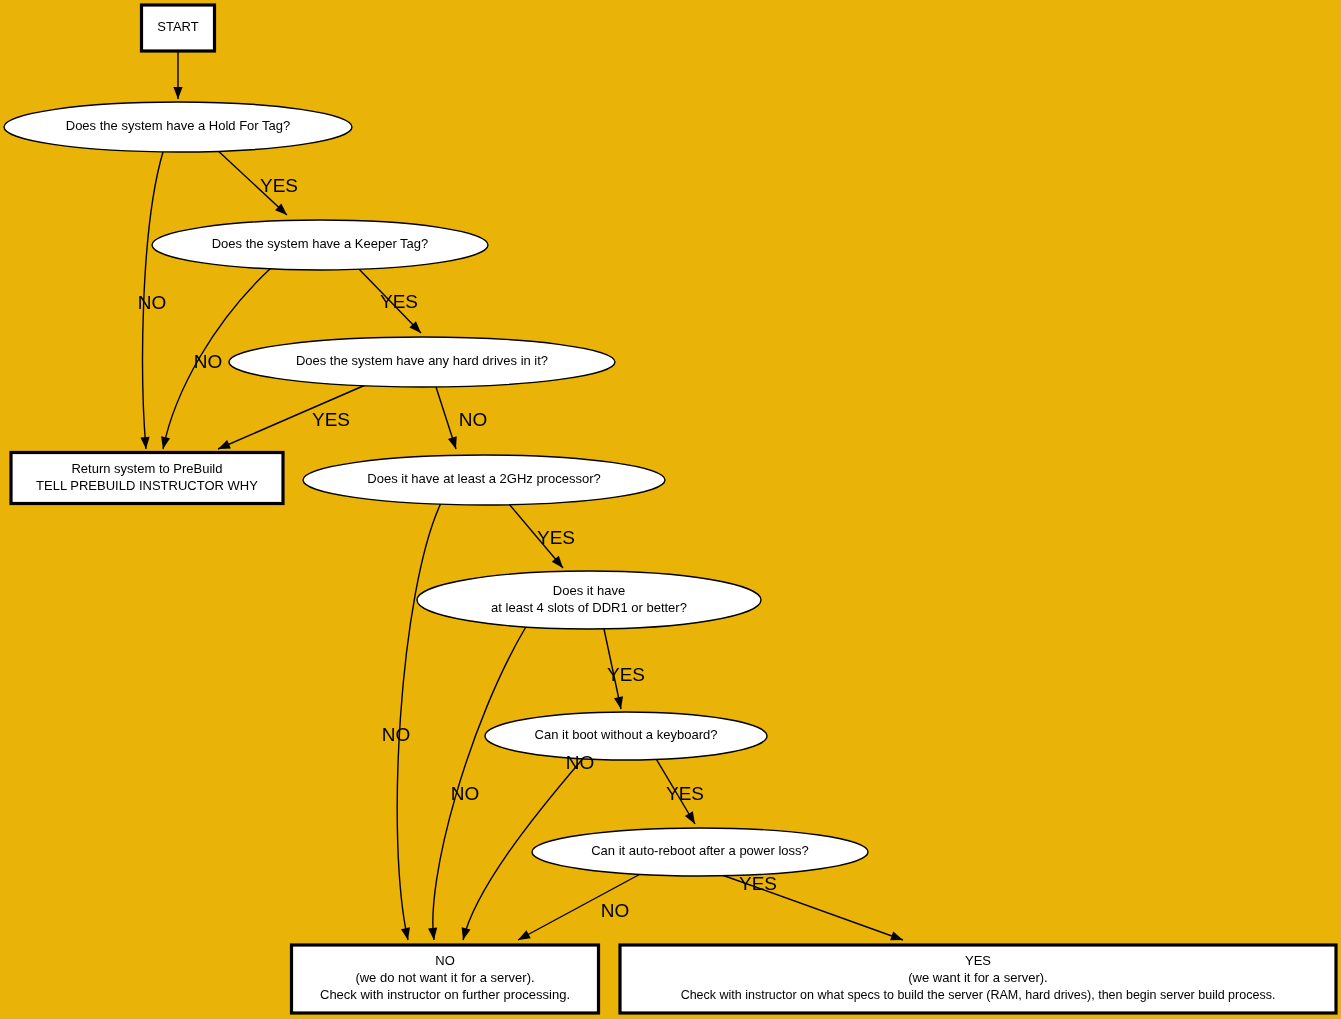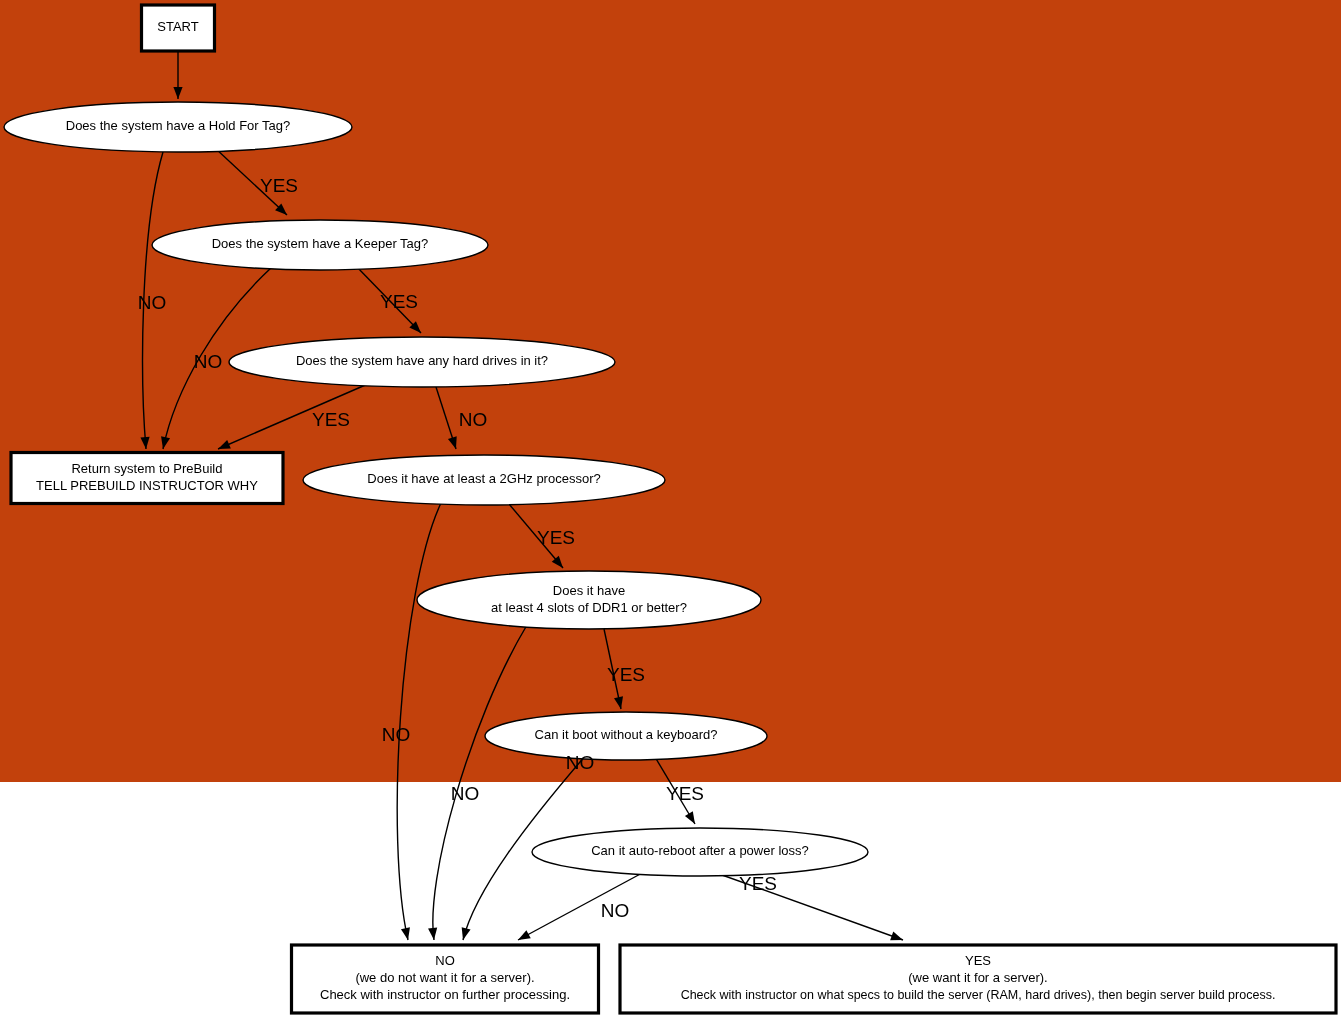--- a/index.html
+++ b/index.html
@@ -9,22 +9,22 @@
   }
   body {
     width: 1341px;
     height: 1019px;
     font-family: "Liberation Sans", sans-serif;
     overflow: hidden;
   }
   #flowchart-root {
     position: relative;
     width: 1341px;
-    height: 782px;
-    background: #c2410c;
+    height: 1019px;
+    background: #eab308;
   }
   svg#diagram {
     display: block;
     width: 1341px;
     height: 1019px;
   }
   .node-shape {
     fill: #ffffff;
     stroke: #000000;
   }

